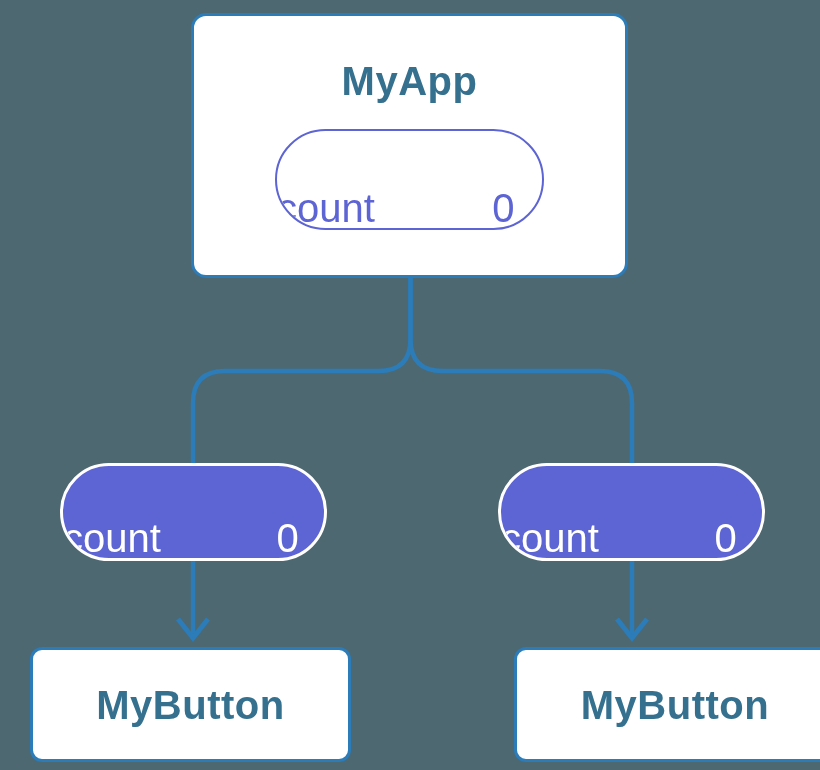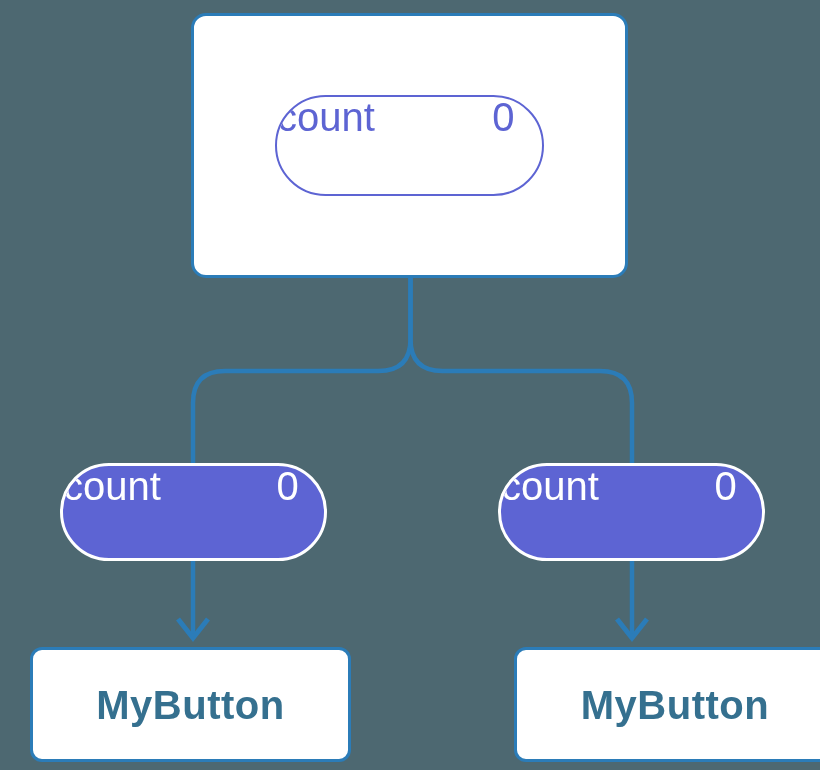--- a/index.html
+++ b/index.html
@@ -47,21 +47,21 @@
     border-radius:15px;
     gap:28px;
   }
   .node-child{
     border-radius:12px;
     margin-left:21px;
   }
   .node-child.left{left:9px;top:647px;width:321px;height:115px;}
   .node-child.right{left:493px;top:647px;width:322px;height:115px;}
   .pill{
-    display:flex;align-items:flex-start;
+    display:flex;align-items:flex-end;
     border-radius:999px;
     overflow:hidden;
     line-height:1;
     gap:44px;
   }
   .pill .pill-name{
     flex:1;display:flex;align-items:center;justify-content:center;
     font-size:40px;font-weight:400;
   }
   .pill .pill-value{
@@ -106,20 +106,21 @@
     <span class="pill-value">0</span>
   </div>
 
   <div class="pill pill-filled right">
     <span class="pill-name">count</span>
     <span class="pill-divider"></span>
     <span class="pill-value">0</span>
   </div>
 
   <div class="node node-root">
+    <div class="node-title">MyApp</div>
     <div class="pill pill-outline">
       <span class="pill-name">count</span>
       <span class="pill-divider"></span>
       <span class="pill-value">0</span>
     </div>
   </div>
 
   <div class="node node-child left">
     <div class="node-title">MyButton</div>
   </div>

